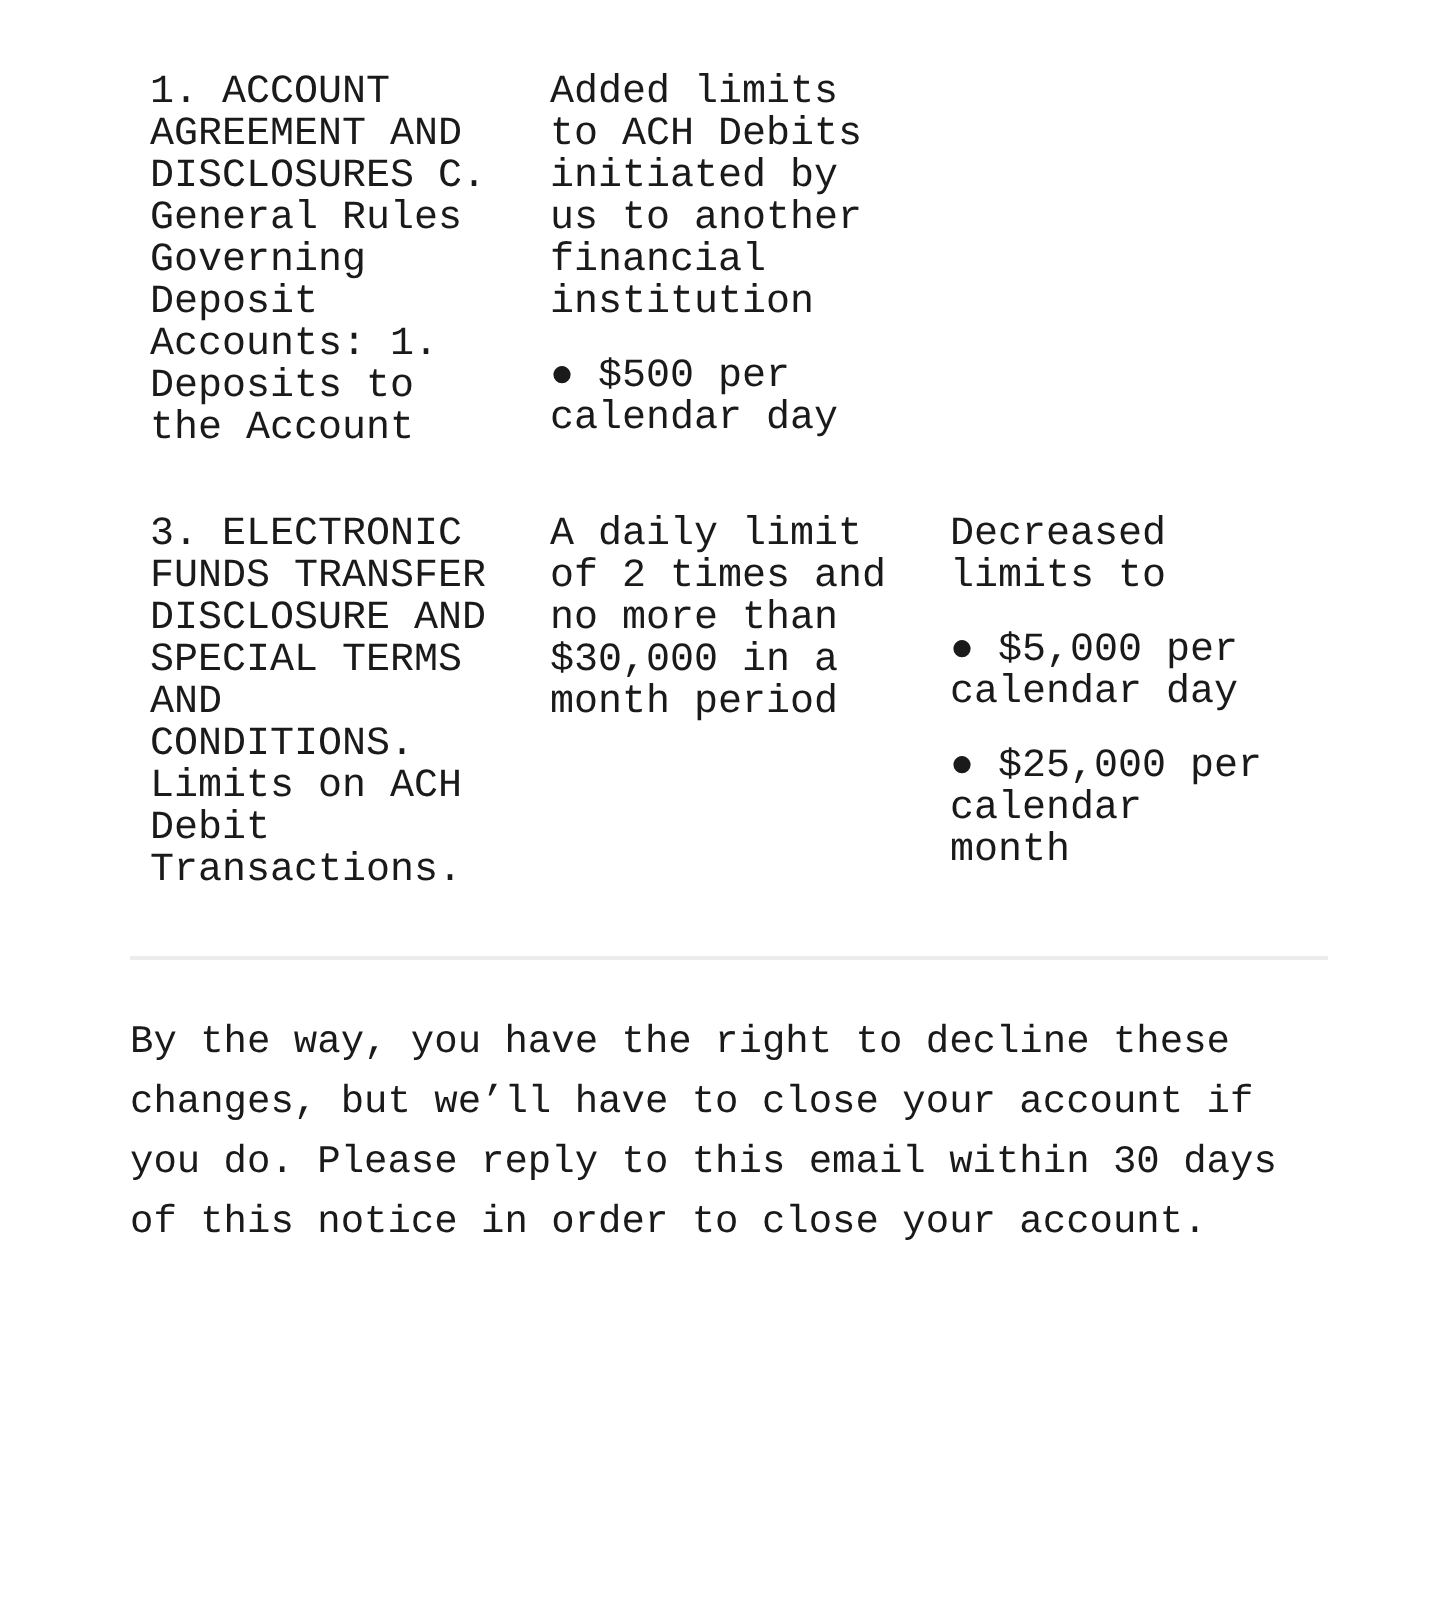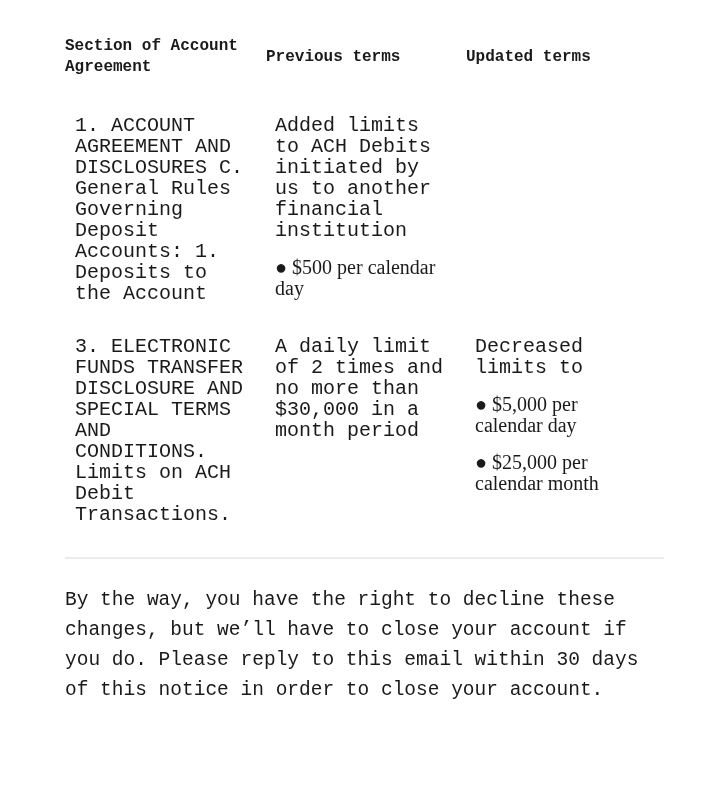--- a/index.html
+++ b/index.html
@@ -37,51 +37,40 @@
     font-size: 20px;
     line-height: 21px;
     margin-bottom: 32px;
   }
   .cell1 { width: 201px; padding-left: 10px; }
   .cell2 { width: 200px; padding-left: 9px; }
   .cell3 { width: 174px; padding-left: 9px; }
   .cell1 .inner { width: 180px; }
   .cell2 .inner { width: 172px; }
   .cell3 .inner { width: 165px; }
-  .bullet { margin-top: 16px; font-family: Liberation Serif, serif; }
+  .bullet { margin-top: 16px; }
   
   hr.divider {
     border: none;
     border-top: 2px solid var(--divider);
     width: 599px;
     margin: 23px 0 26px 0;
   }
   
   .footnote {
     font-size: 19.5px;
     line-height: 30px;
     width: 590px;
   }
 </style>
 </head>
 <body>
 
 <div class="page">
 
-  <div class="thead">
-    <div class="th1">
-      <div class="inner">Section of Account Agreement</div>
-    </div>
-    <div class="th2">
-      <div class="inner">Previous terms</div>
-    </div>
-    <div class="th3">
-      <div class="inner">Updated terms</div>
-    </div>
-  </div>
 
   <div class="row">
     <div class="cell1">
       <div class="inner">1. ACCOUNT AGREEMENT AND DISCLOSURES C. General Rules Governing Deposit Accounts: 1. Deposits to the Account</div>
     </div>
     <div class="cell3">
       <div class="inner">
         <div>Added limits to ACH Debits initiated by us to another financial institution</div>
         <div class="bullet"><span>●</span> <span>$500 per calendar day</span></div>
       </div>

